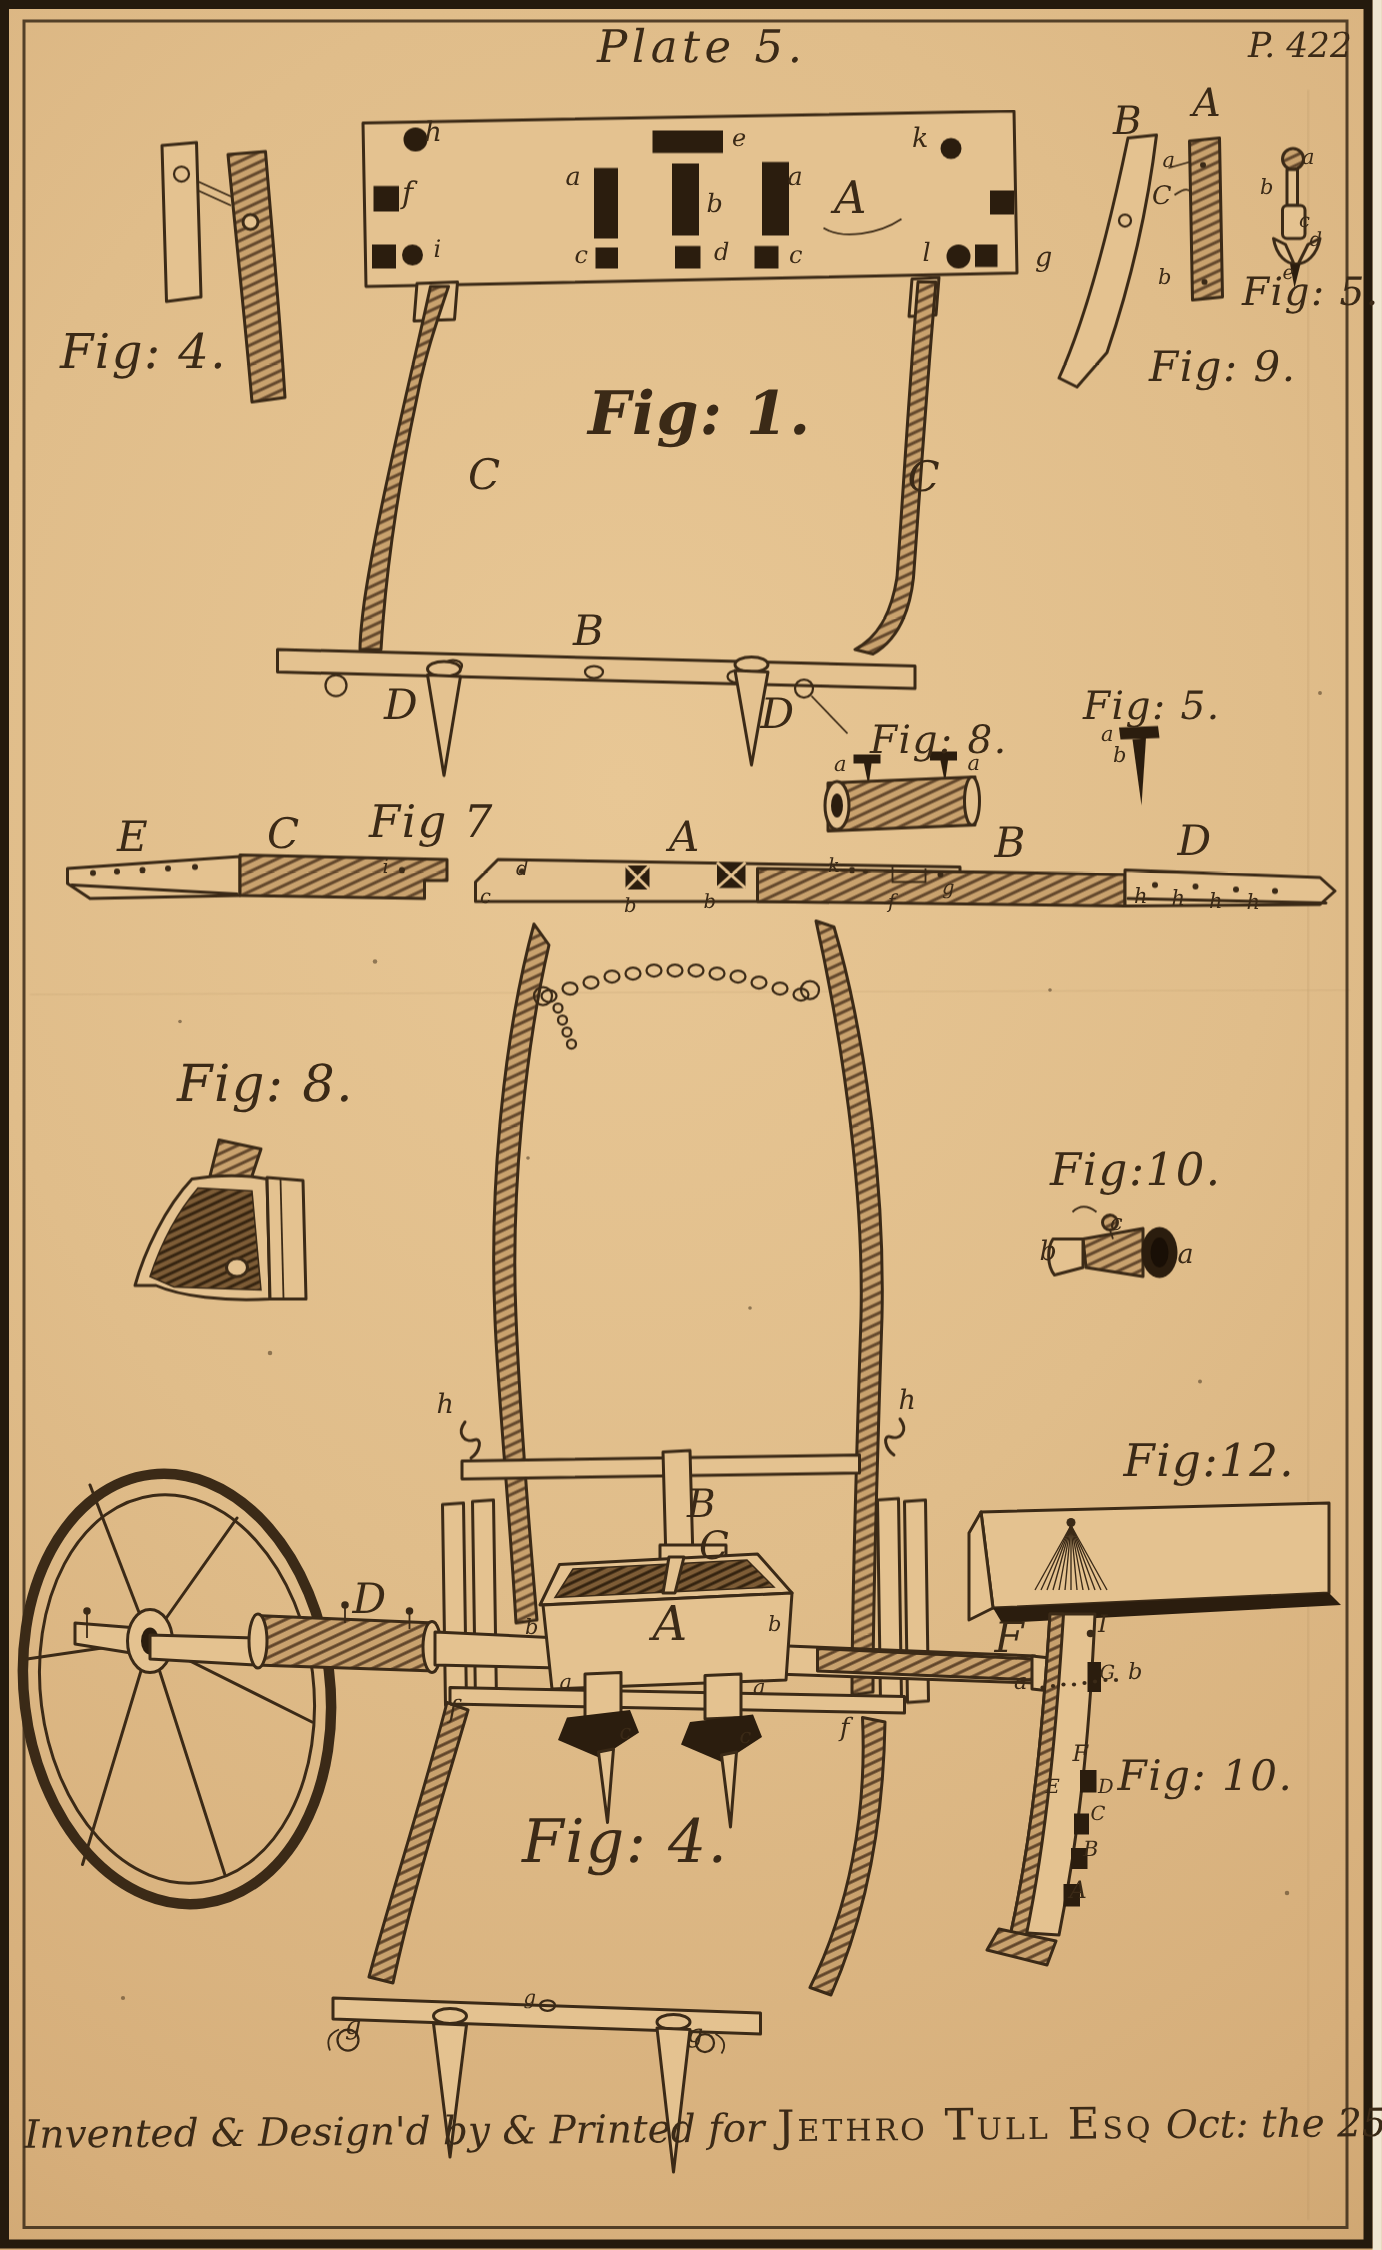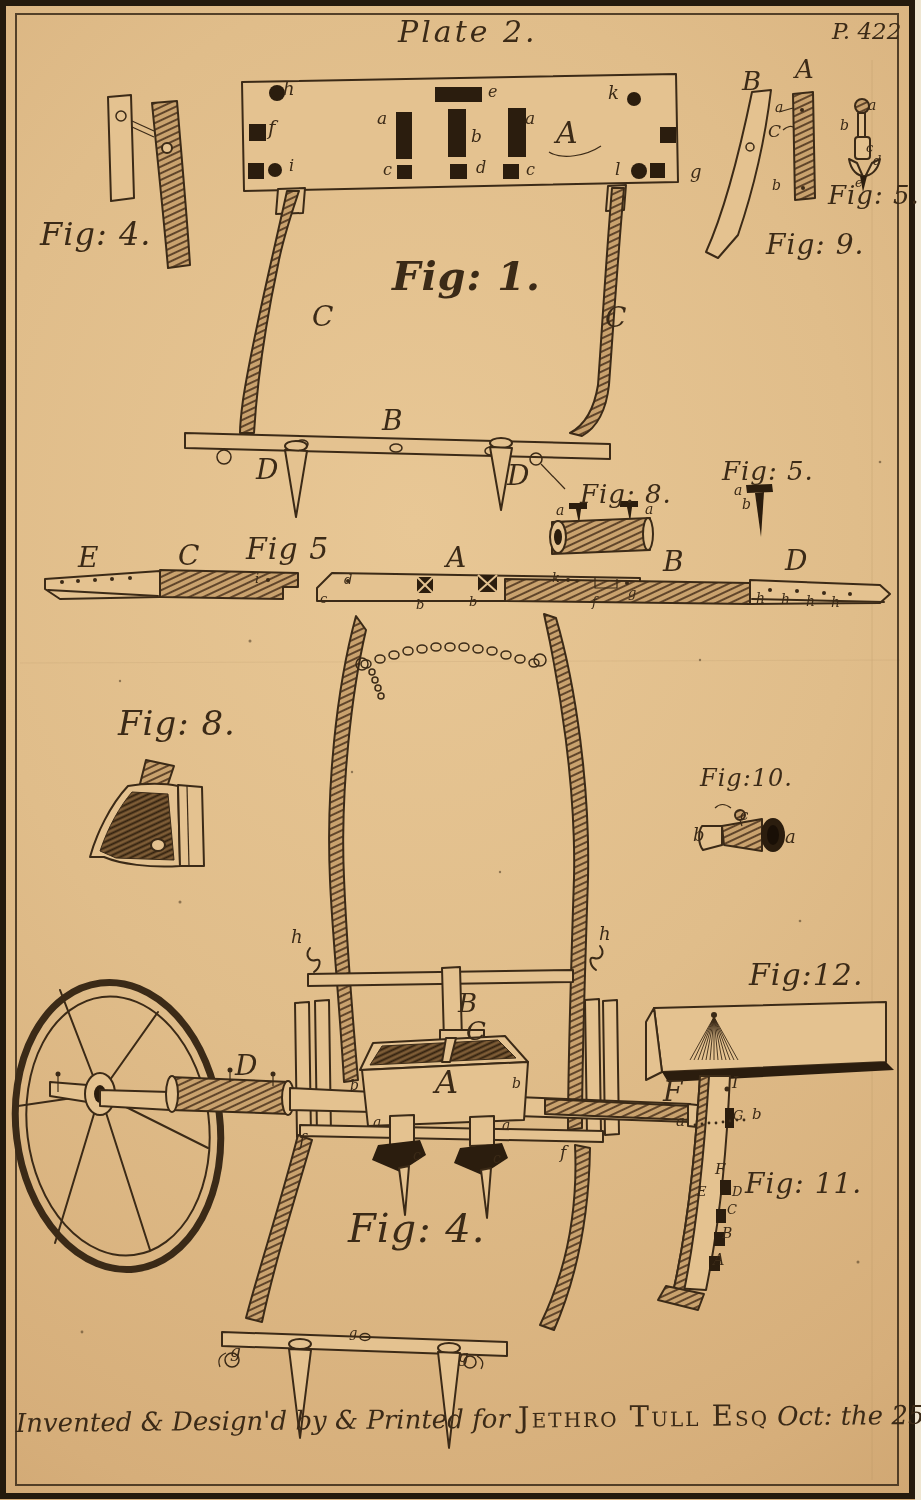--- a/index.html
+++ b/index.html
@@ -343,27 +343,27 @@
     <rect x="3" y="3" width="909" height="1493" fill="none" stroke="#241a0d" stroke-width="6"></rect>
     <rect x="16" y="14" width="882" height="1471" fill="none" stroke="#3b2a17" stroke-width="2" opacity="0.85"></rect>
   </g>
 </svg>
 
 <div id="labels">
       <span class="fig-caption" style="left: 392px; top: 256px; font-size: 40px; font-weight: bold;">Fig: 1.</span>
       <span class="fig-caption" style="left: 766px; top: 231px; font-size: 28px;">Fig: 9.</span>
       <span class="fig-caption" style="left: 828px; top: 182px; font-size: 26px;">Fig: 5.</span>
       <span class="fig-caption" style="left: 40px; top: 218px; font-size: 32px;">Fig: 4.</span>
-      <span class="fig-caption" style="left: 246px; top: 534px; font-size: 30px;">Fig 5</span>
+      <span class="fig-caption" style="left: 246px; top: 534px; font-size: 30px;">Fig 7</span>
       <span class="fig-caption" style="left: 580px; top: 481px; font-size: 26px;">Fig: 8.</span>
       <span class="fig-caption" style="left: 722px; top: 458px; font-size: 26px;">Fig: 5.</span>
       <span class="fig-caption" style="left: 118px; top: 706px; font-size: 34px;">Fig: 8.</span>
       <span class="fig-caption" style="left: 348px; top: 1208px; font-size: 40px;">Fig: 4.</span>
-      <span class="fig-caption" style="left: 700px; top: 766px; font-size: 24px;">Fig:10.</span>
-      <span class="fig-caption" style="left: 745px; top: 1170px; font-size: 28px;">Fig: 11.</span>
+      <span class="fig-caption" style="left: 700px; top: 766px; font-size: 30px;">Fig:10.</span>
+      <span class="fig-caption" style="left: 745px; top: 1170px; font-size: 28px;">Fig: 10.</span>
       <span class="fig-caption" style="left: 712px; top: 960px; font-size: 30px; margin-left: 37px;">Fig:12.</span>
       <span class="part-label" style="left: 283px; top: 80px; font-size: 18px;">h</span>
       <span class="part-label" style="left: 268px; top: 118px; font-size: 20px;">f</span>
       <span class="part-label" style="left: 289px; top: 158px; font-size: 16px;">i</span>
       <span class="part-label" style="left: 488px; top: 84px; font-size: 16px;">e</span>
       <span class="part-label" style="left: 377px; top: 110px; font-size: 17px;">a</span>
       <span class="part-label" style="left: 471px; top: 128px; font-size: 17px;">b</span>
       <span class="part-label" style="left: 525px; top: 110px; font-size: 17px;">a</span>
       <span class="part-label" style="left: 383px; top: 162px; font-size: 16px;">c</span>
       <span class="part-label" style="left: 476px; top: 160px; font-size: 16px;">d</span>
@@ -434,20 +434,20 @@
       <span class="part-label" style="left: 676px; top: 1114px; font-size: 15px;">a</span>
       <span class="part-label" style="left: 752px; top: 1107px; font-size: 15px;">b</span>
       <span class="part-label" style="left: 715px; top: 1162px; font-size: 15px;">F</span>
       <span class="part-label" style="left: 697px; top: 1185px; font-size: 13px;">E</span>
       <span class="part-label" style="left: 732px; top: 1185px; font-size: 13px;">D</span>
       <span class="part-label" style="left: 727px; top: 1203px; font-size: 13px;">C</span>
       <span class="part-label" style="left: 722px; top: 1226px; font-size: 14px;">B</span>
       <span class="part-label" style="left: 713px; top: 1252px; font-size: 16px;">A</span>
     </div>
 
-<div id="plate-title">Plate 2.</div>
+<div id="plate-title">Plate 5.</div>
 <div id="page-number">P. 422</div>
 
 <div id="imprint">
   <span>Invented &amp; Design'd by &amp; Printed for </span><span class="name">Jethro Tull Esq</span><span> Oct: the 25</span>
 </div>
 
 </div>
 
 </body></html>

